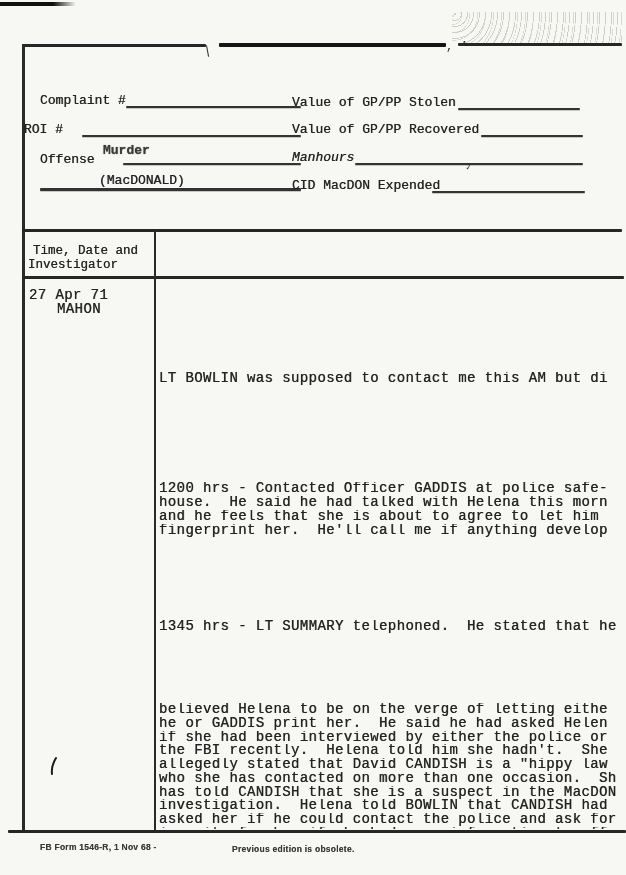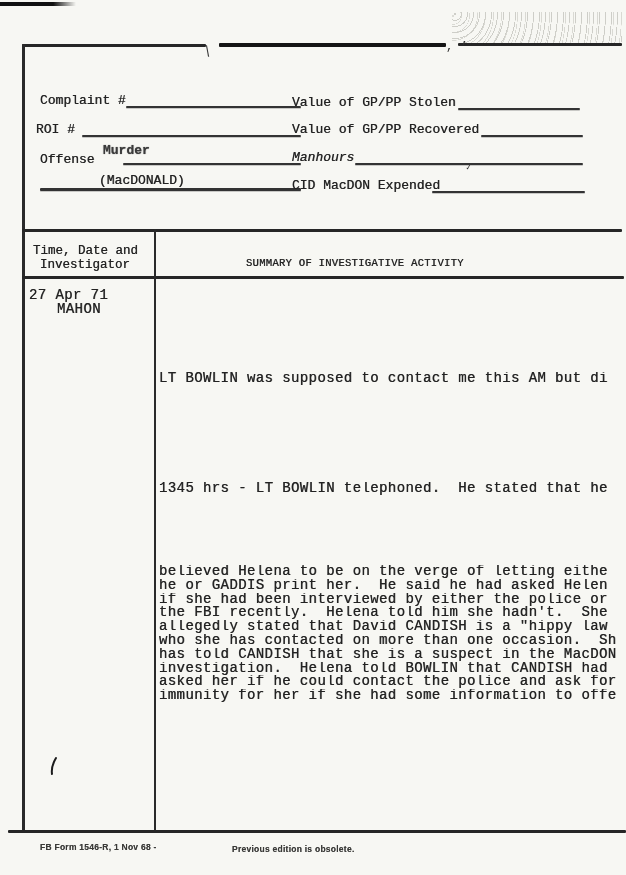--- a/index.html
+++ b/index.html
@@ -60,21 +60,21 @@
   <div class="vline" style="left:22px;top:44px;width:2.5px;height:788px;"></div>
   <div class="hline" style="left:8px;top:830px;width:618px;height:3px;"></div>
 
 
   <div>
     <span class="abs typed field-label" style="left:40px;top:93px;">Complaint #</span>
     <span class="abs typed field-label" style="left:132px;top:92px;"></span>
     <div class="underline-seg" style="left:126px;top:106px;width:175px;"></div>
   </div>
   <div>
-    <span class="abs typed field-label" style="left:36px;top:122px;">ROI #</span>
+    <span class="abs typed field-label" style="left:24px;top:122px;">ROI #</span>
     <span class="abs typed field-label" style="left:90px;top:121px;"></span>
     <div class="underline-seg" style="left:82px;top:135px;width:219px;"></div>
   </div>
   <div>
     <span class="abs typed field-label" style="left:40px;top:152px;">Offense</span>
     <span class="abs typed field-label" style="left:103px;top:143px;font-weight:700;color:#3b3b3b;text-shadow:0 0 1px rgba(40,40,40,.8);">Murder</span>
     <div class="underline-seg" style="left:123px;top:163px;width:178px;"></div>
   </div>
   <div>
     <span class="abs typed field-label" style="left:99px;top:173px;">(MacDONALD)</span>
@@ -101,39 +101,41 @@
     <span class="abs typed field-label" style="left:438px;top:177px;"></span>
     <div class="stray" style="left:466px;top:162px;font-size:9px;transform:rotate(-8deg);">✓</div>
     <div class="underline-seg" style="left:432px;top:191px;width:153px;"></div>
   </div>
 
   <div class="hline" style="left:22px;top:229px;width:600px;height:3px;"></div>
   <div class="hline" style="left:22px;top:276px;width:602px;height:2.5px;"></div>
   <div class="vline" style="left:154px;top:229px;width:2px;height:602px;"></div>
 
   <div class="abs typed hdr-left" style="left:33px;top:244px;">Time, Date and</div>
-  <div class="abs typed hdr-left" style="left:40px;top:258px;">Investigator</div>
-  <div class="abs typed hdr-summary" style="left:246px;top:257px;">SUMMARY OF INVESTIGATIVE ACTIVITY</div>
+  <div class="abs typed hdr-left" style="left:28px;top:258px;">Investigator</div>
 
   <div class="abs typed body-text" style="left:29px;top:289px;">27 Apr 71</div>
   <div class="abs typed body-text" style="left:25px;top:303px;padding-left:32px;">MAHON</div>
 
   <svg class="penmark" style="left:47px;top:756px;" width="12" height="20" viewBox="0 0 12 20">
     <path d="M9 2 C6 7, 4 11, 5 18" stroke="#1c1c1c" stroke-width="2" fill="none" stroke-linecap="round"></path>
   </svg>
 
   <div class="abs typed body-text" style="left:159px;top:289px;width:467px;height:540px;overflow:hidden;">
 
     <div class="para">
       
     <div class="tline">LT BOWLIN was supposed to contact me this AM but di</div></div>
 
+    <div class="para">
+      
+    <div class="tline">1200 hrs - Contacted Officer GADDIS at police safe-</div><div class="tline">house.  He said he had talked with Helena this morn</div><div class="tline">and he feels that she is about to agree to let him</div><div class="tline">fingerprint her.  He'll call me if anything develop</div></div>
 
     <div class="para">
-      <div class="tline"><span>1345 hrs - </span><span class="u">LT BOWLIN</span><span> telephoned.  He stated that he</span></div>
+      <div class="tline"><span>1345 hrs - </span><span class="u">LT SUMMARY</span><span> telephoned.  He stated that he</span></div>
       <div>
         
       <div class="tline">believed Helena to be on the verge of letting eithe</div><div class="tline">he or GADDIS print her.  He said he had asked Helen</div><div class="tline">if she had been interviewed by either the police or</div><div class="tline">the FBI recently.  Helena told him she hadn't.  She</div><div class="tline">allegedly stated that David CANDISH is a "hippy law</div><div class="tline">who she has contacted on more than one occasion.  Sh</div><div class="tline">has told CANDISH that she is a suspect in the MacDON</div><div class="tline">investigation.  Helena told BOWLIN that CANDISH had</div><div class="tline">asked her if he could contact the police and ask for</div><div class="tline">immunity for her if she had some information to offe</div></div>
     </div>
 
     
 
     
   </div>
 

